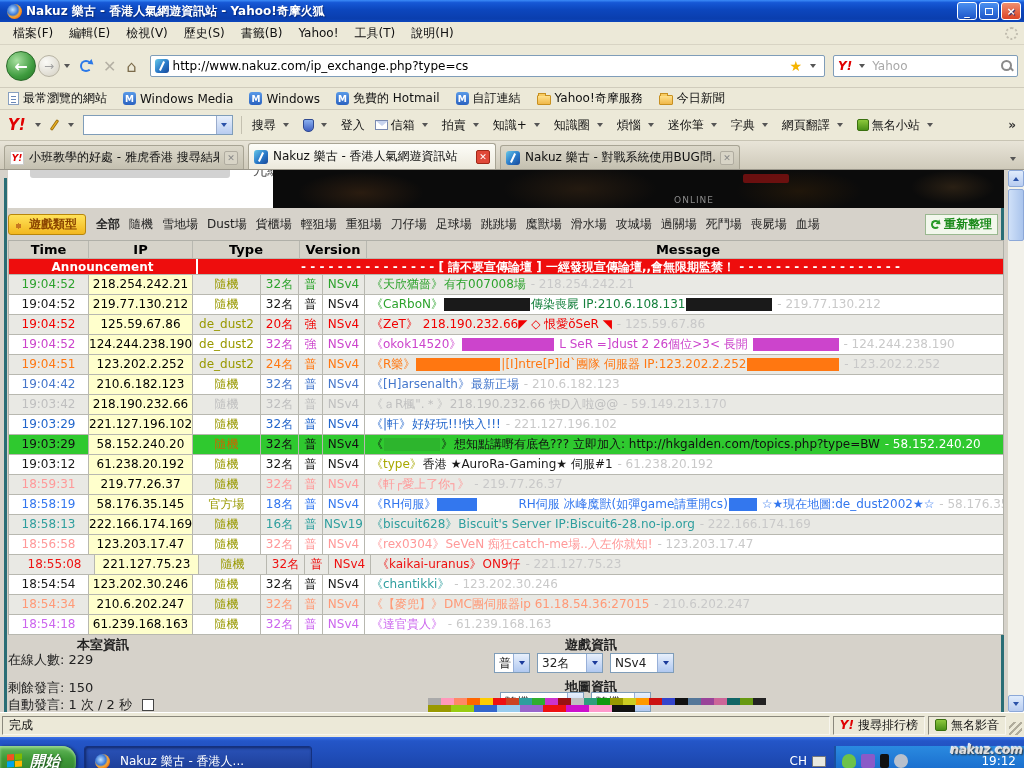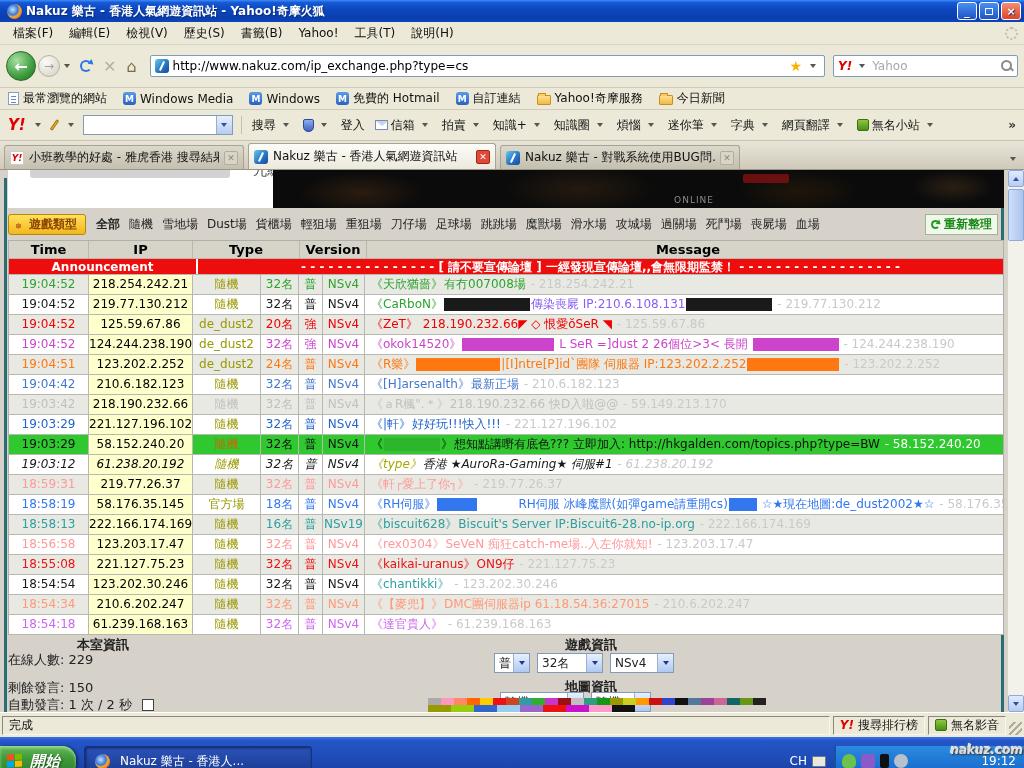--- a/index.html
+++ b/index.html
@@ -405,21 +405,21 @@
           <div class="trow" style="background: rgb(255, 255, 255);">
             <div class="cell c-time" style="color: rgb(26, 26, 26);">19:04:52</div>
             <div class="cell c-ip">219.77.130.212</div>
             <div class="cell c-type" style="color: rgb(153, 153, 0);">隨機</div>
             <div class="cell c-count" style="color: rgb(26, 26, 26);">32名</div>
             <div class="cell c-rank" style="color: rgb(26, 26, 26);">普</div>
             <div class="cell c-version" style="color: rgb(26, 26, 26);">NSv4</div>
             <div class="cell c-msg">
               <span style="color: rgb(45, 163, 45);">《CaRboN》</span>
               <span class="censor" style="width: 86px; background: rgb(26, 26, 26);"></span>
-              <span style="color: #8b5cf6; white-space: pre;">傳染喪屍 IP:210.6.108.131</span>
+              <span style="color: #15803d; white-space: pre;">傳染喪屍 IP:210.6.108.131</span>
               <span class="censor" style="width: 86px; background: rgb(26, 26, 26);"></span>
               <span style="color: rgb(201, 201, 201); white-space: pre;"> - 219.77.130.212</span>
             </div>
           </div>
           <div class="trow" style="background: rgb(233, 233, 228);">
             <div class="cell c-time" style="color: rgb(240, 0, 0);">19:04:52</div>
             <div class="cell c-ip">125.59.67.86</div>
             <div class="cell c-type" style="color: rgb(153, 153, 0);">de_dust2</div>
             <div class="cell c-count" style="color: rgb(240, 0, 0);">20名</div>
             <div class="cell c-rank" style="color: rgb(240, 0, 0);">強</div>
@@ -507,21 +507,21 @@
             <div class="cell c-rank" style="color: rgb(17, 17, 17);">普</div>
             <div class="cell c-version" style="color: rgb(17, 17, 17);">NSv4</div>
             <div class="cell c-msg">
               <span style="color: rgb(17, 17, 17);">《</span>
               <span class="censor" style="width: 56px; background: rgb(45, 181, 45);"></span>
               <span style="color: rgb(17, 17, 17);">》</span>
               <span style="color: rgb(17, 17, 17); white-space: pre;">想知點講嘢有底色??? 立即加入: http://hkgalden.com/topics.php?type=BW</span>
               <span style="color: rgb(255, 255, 255); white-space: pre;"> - 58.152.240.20</span>
             </div>
           </div>
-          <div class="trow" style="background: rgb(255, 255, 255); font-style: italic;">
+          <div class="trow" style="background: rgb(255, 255, 255);">
             <div class="cell c-time" style="color: rgb(26, 26, 26);">19:03:12</div>
             <div class="cell c-ip">61.238.20.192</div>
             <div class="cell c-type" style="color: rgb(153, 153, 0);">隨機</div>
             <div class="cell c-count" style="color: rgb(26, 26, 26);">32名</div>
             <div class="cell c-rank" style="color: rgb(26, 26, 26);">普</div>
             <div class="cell c-version" style="color: rgb(26, 26, 26);">NSv4</div>
             <div class="cell c-msg">
               <span style="color: rgb(168, 168, 0);">《type》</span>
               <span style="color: rgb(26, 26, 26); white-space: pre;">香港 ★AuroRa-Gaming★ 伺服#1</span>
               <span style="color: rgb(201, 201, 201); white-space: pre;"> - 61.238.20.192</span>
@@ -574,21 +574,21 @@
             <div class="cell c-type" style="color: rgb(153, 153, 0);">隨機</div>
             <div class="cell c-count" style="color: rgb(255, 153, 153);">32名</div>
             <div class="cell c-rank" style="color: rgb(255, 153, 153);">普</div>
             <div class="cell c-version" style="color: rgb(255, 153, 153);">NSv4</div>
             <div class="cell c-msg">
               <span style="color: rgb(255, 153, 153);">《rex0304》</span>
               <span style="color: rgb(255, 153, 153); white-space: pre;">SeVeN 痴狂catch-me場..入左你就知!</span>
               <span style="color: rgb(201, 201, 201); white-space: pre;"> - 123.203.17.47</span>
             </div>
           </div>
-          <div class="trow" style="background: rgb(233, 233, 228);">
+          <div class="trow" style="background: rgb(233, 233, 228); padding-left: 6px;">
             <div class="cell c-time" style="color: rgb(238, 17, 17);">18:55:08</div>
             <div class="cell c-ip">221.127.75.23</div>
             <div class="cell c-type" style="color: rgb(153, 153, 0);">隨機</div>
             <div class="cell c-count" style="color: rgb(238, 17, 17);">32名</div>
             <div class="cell c-rank" style="color: rgb(238, 17, 17);">普</div>
             <div class="cell c-version" style="color: rgb(238, 17, 17);">NSv4</div>
             <div class="cell c-msg">
               <span style="color: rgb(238, 17, 17);">《kaikai-uranus》</span>
               <span style="color: rgb(238, 17, 17); white-space: pre;">ON9仔</span>
               <span style="color: rgb(201, 201, 201); white-space: pre;"> - 221.127.75.23</span>

